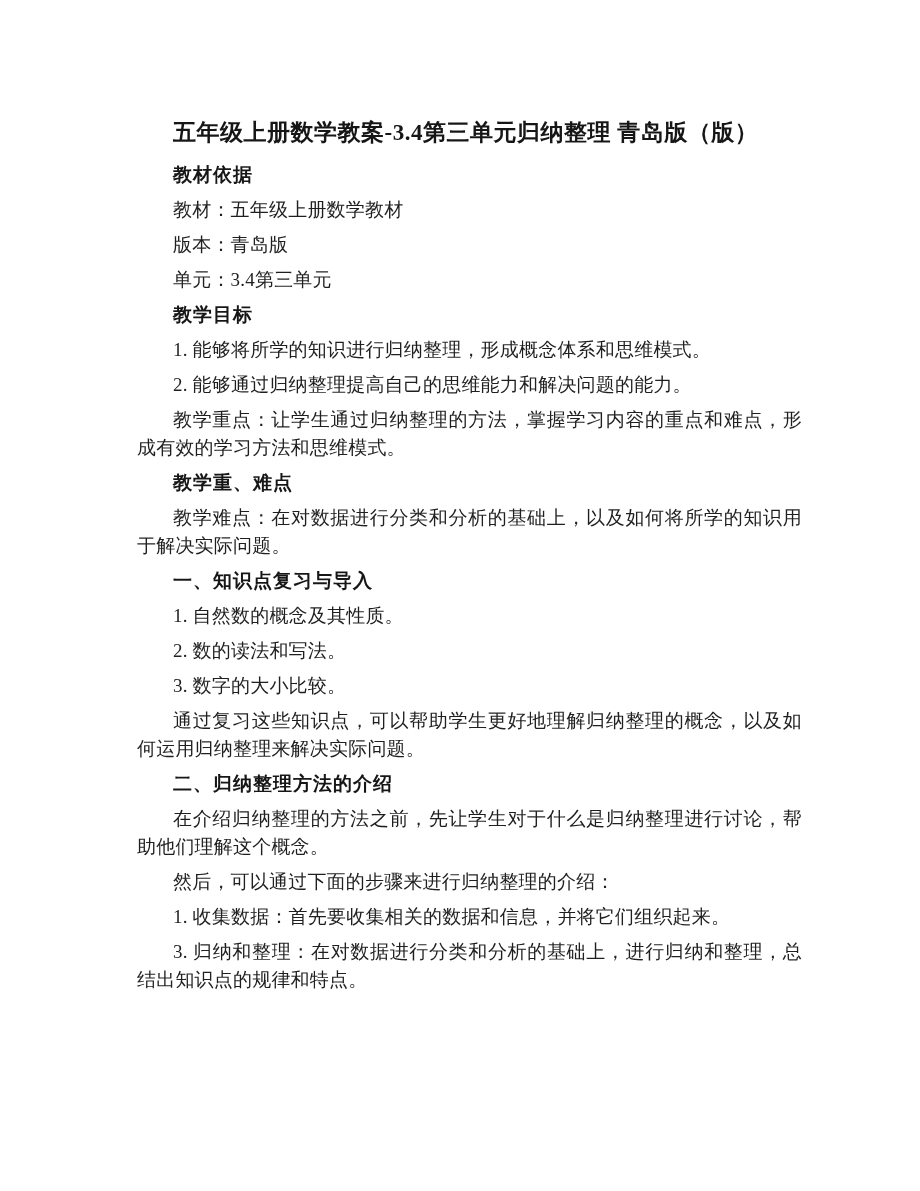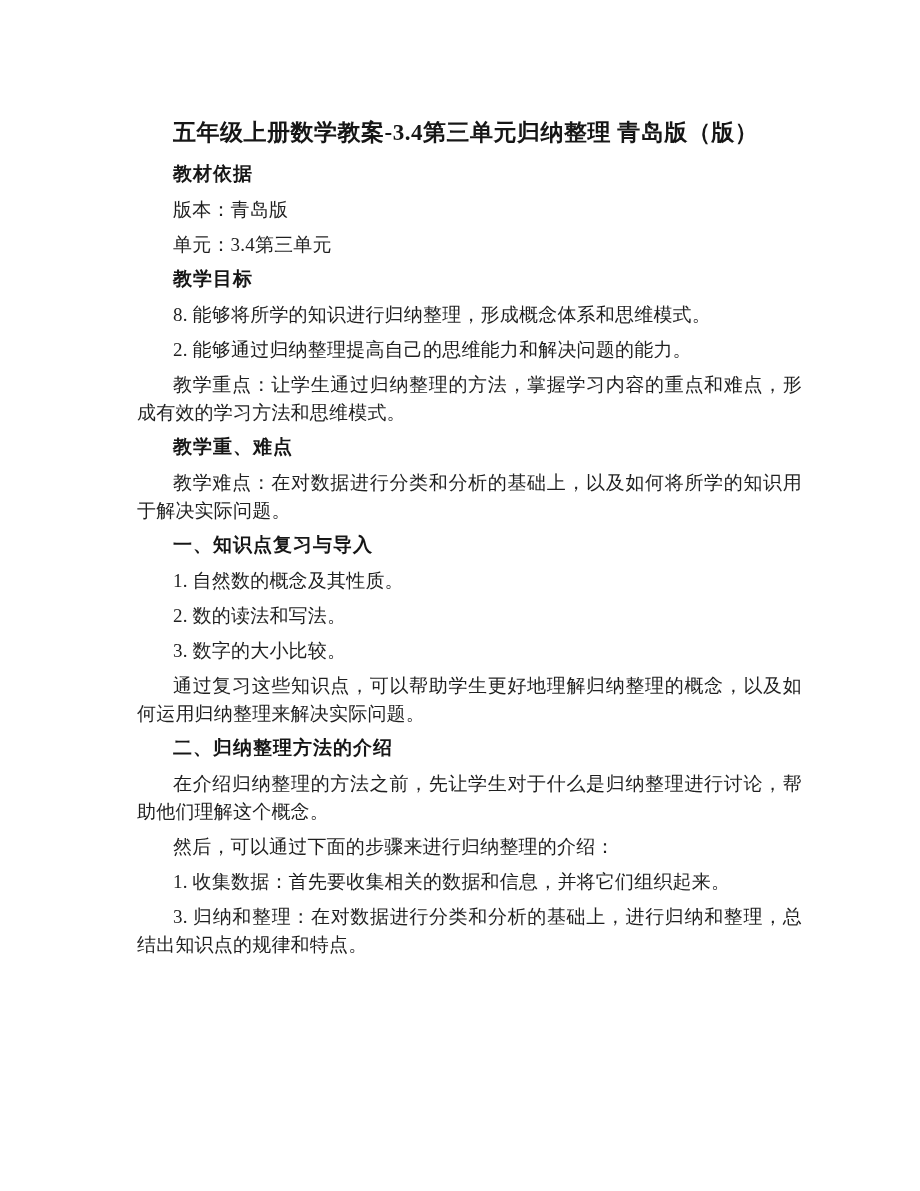--- a/index.html
+++ b/index.html
@@ -38,37 +38,38 @@
   .doc-body p {
     margin: 7px 0;
     font-size: 19px;
     line-height: 28px;
     text-indent: 36px;   
     text-align: justify;
     letter-spacing: 0.2px;
   }
   .doc-body p.heading {
     font-weight: bold;
-    font-family: Liberation Mono, monospace;
+    font-family: Liberation Sans, sans-serif;
     color: #161616;
     text-align: left;
     letter-spacing: 1px;
   }
 </style>
 </head>
 <body>
 
 <div class="page">
   <h1 class="doc-title">五年级上册数学教案-3.4第三单元归纳整理 青岛版（版）</h1>
   <div class="doc-body">
       <p class="block heading">教材依据</p>
+      <p class="block para">教材：五年级上册数学教材</p>
       <p class="block para">版本：青岛版</p>
       <p class="block para">单元：3.4第三单元</p>
       <p class="block heading">教学目标</p>
-      <p class="block para">8. 能够将所学的知识进行归纳整理，形成概念体系和思维模式。</p>
+      <p class="block para">1. 能够将所学的知识进行归纳整理，形成概念体系和思维模式。</p>
       <p class="block para">2. 能够通过归纳整理提高自己的思维能力和解决问题的能力。</p>
       <p class="block para">教学重点：让学生通过归纳整理的方法，掌握学习内容的重点和难点，形成有效的学习方法和思维模式。</p>
       <p class="block heading">教学重、难点</p>
       <p class="block para">教学难点：在对数据进行分类和分析的基础上，以及如何将所学的知识用于解决实际问题。</p>
       <p class="block heading">一、知识点复习与导入</p>
       <p class="block para">1. 自然数的概念及其性质。</p>
       <p class="block para">2. 数的读法和写法。</p>
       <p class="block para">3. 数字的大小比较。</p>
       <p class="block para">通过复习这些知识点，可以帮助学生更好地理解归纳整理的概念，以及如何运用归纳整理来解决实际问题。</p>
       <p class="block heading">二、归纳整理方法的介绍</p>

